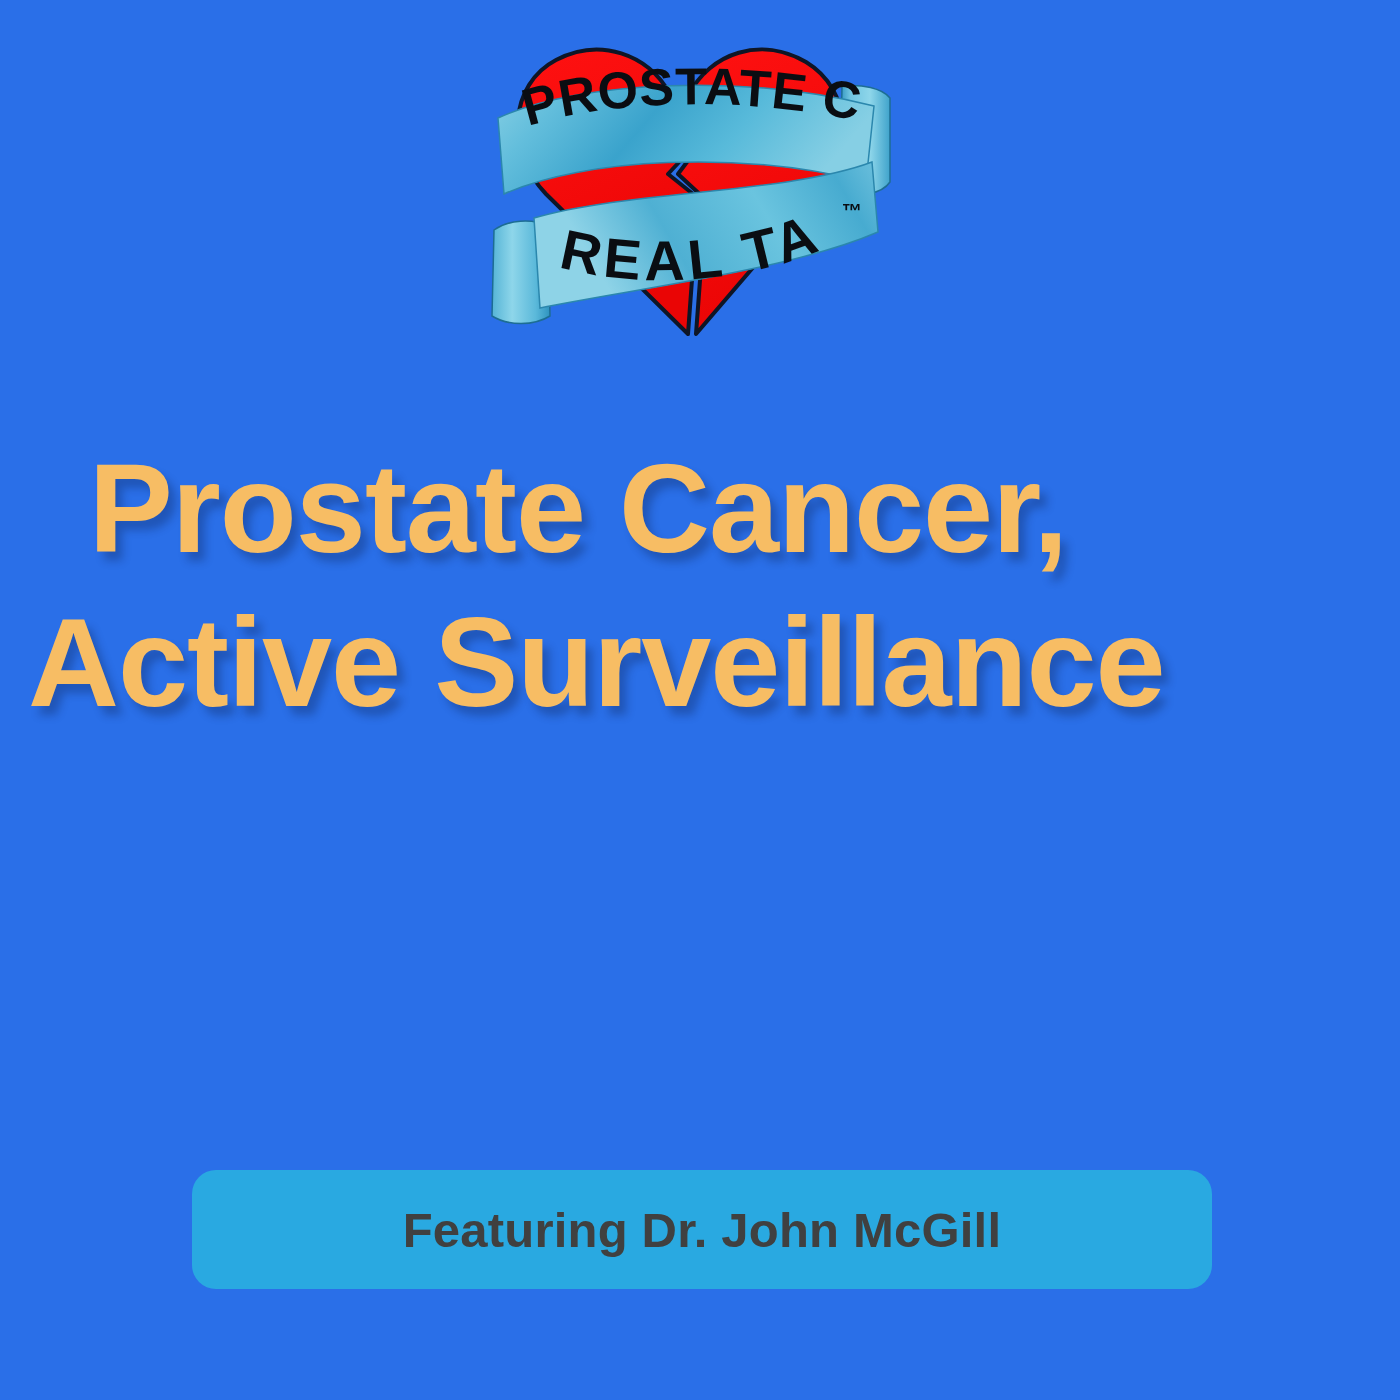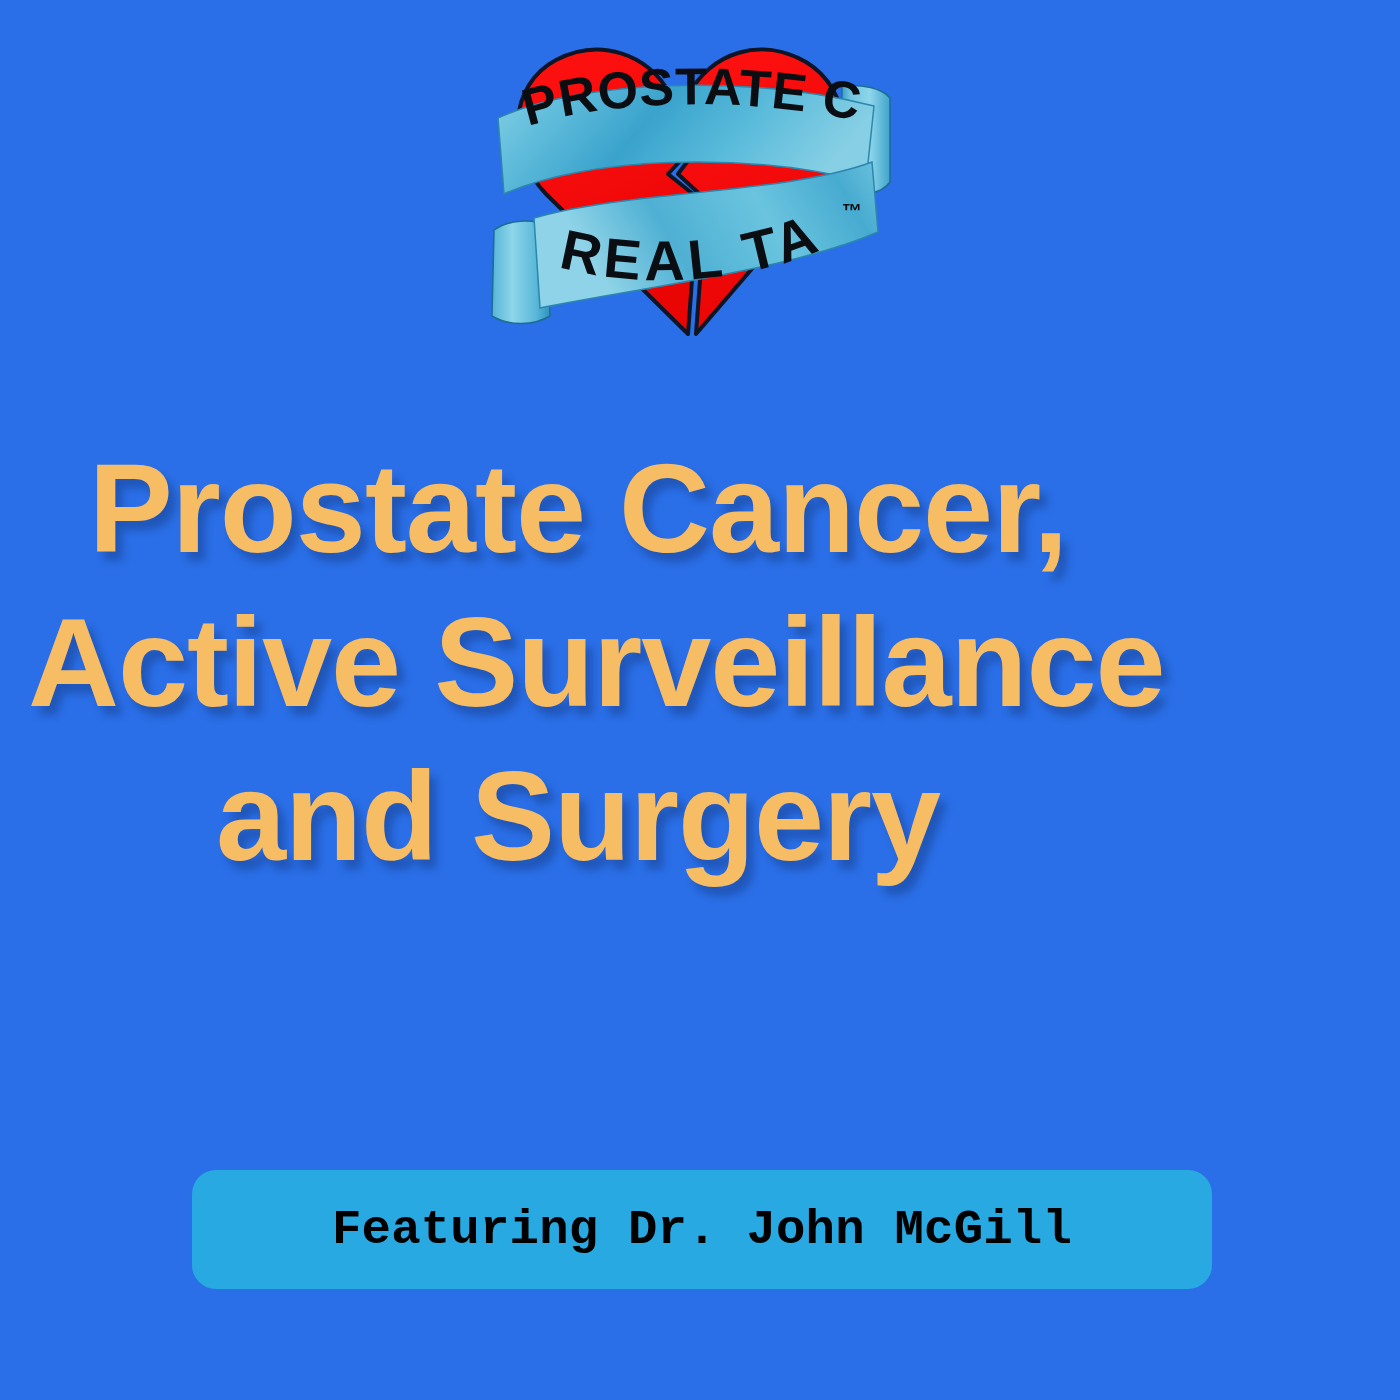--- a/index.html
+++ b/index.html
@@ -70,22 +70,22 @@
     top: 1170px;
     width: 1020px;
     height: 119px;
     background: #29a9e1;
     border-radius: 24px;
     display: flex;
     align-items: center;
     justify-content: center;
   }
   #featuring-text {
-    color: #000000;
-    font-family: Liberation Mono, monospace;
+    color: #404040;
+    font-family: Liberation Sans, sans-serif;
     font-weight: 700;
     font-size: 49px;
     letter-spacing: 0.2px;
     white-space: nowrap;
   }
 </style>
 </head>
 <body>
 
 <div id="canvas">
@@ -147,20 +147,19 @@
       <text class="logo-text-curve" font-size="56" letter-spacing="5">
         <textPath href="#pathBot" startOffset="8%" id="tp-bot">REAL TALK</textPath>
       </text>
       <text class="logo-text-curve" x="352" y="196" font-size="20" id="tm-glyph">™</text>
     </svg>
   </div>
 
   <div id="title-block">
     <span class="title-line l1">Prostate Cancer,</span>
     <span class="title-line l3">Active Surveillance</span>
-    <span class="title-line l4">and Surgery</span>
   </div>
 
   <div id="featuring-banner">
     <span id="featuring-text">Featuring Dr. John McGill</span>
   </div>
 
 </div>
 
 </body></html>

